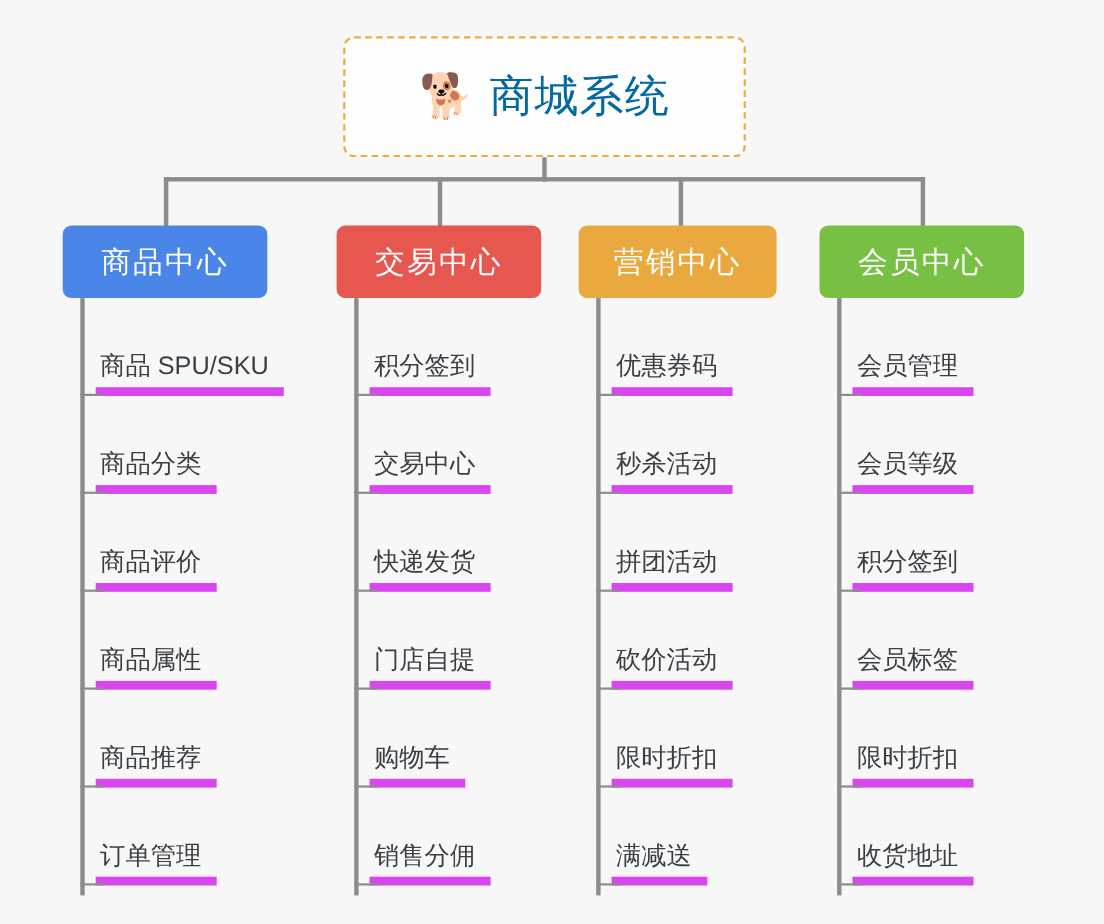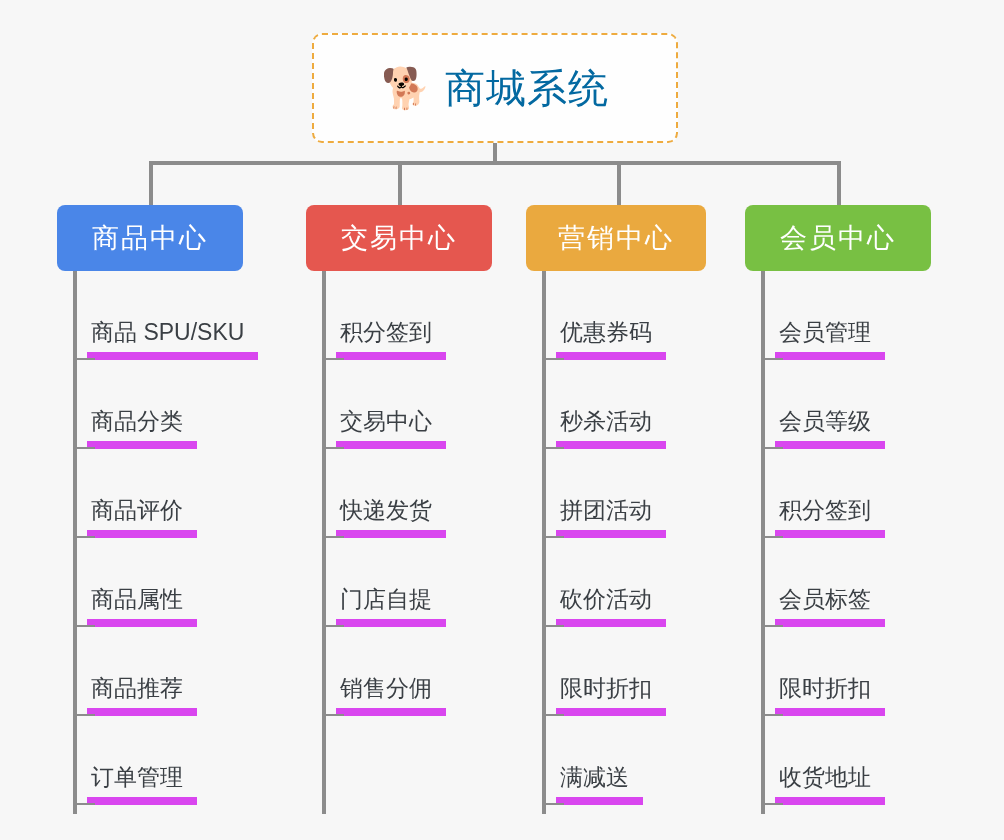--- a/index.html
+++ b/index.html
@@ -196,20 +196,24 @@
         <li class="leaf-item">
           <span class="leaf-rule"></span>
           <span class="leaf-label">快递发货</span>
         </li>
         <li class="leaf-item">
           <span class="leaf-rule"></span>
           <span class="leaf-label">门店自提</span>
         </li>
         <li class="leaf-item">
           <span class="leaf-rule"></span>
+          <span class="leaf-label">购物车</span>
+        </li>
+        <li class="leaf-item">
+          <span class="leaf-rule"></span>
           <span class="leaf-label">销售分佣</span>
         </li>
       </ul>
     </div>
     <div class="column" style="left: 526px; width: 186px;">
       <div class="cat-header" style="background: rgb(234, 169, 63); width: 180px;">
         <span>营销中心</span>
       </div>
       <div class="cat-stem" style="height: 543px;"></div>
       <ul class="leaf-list">

